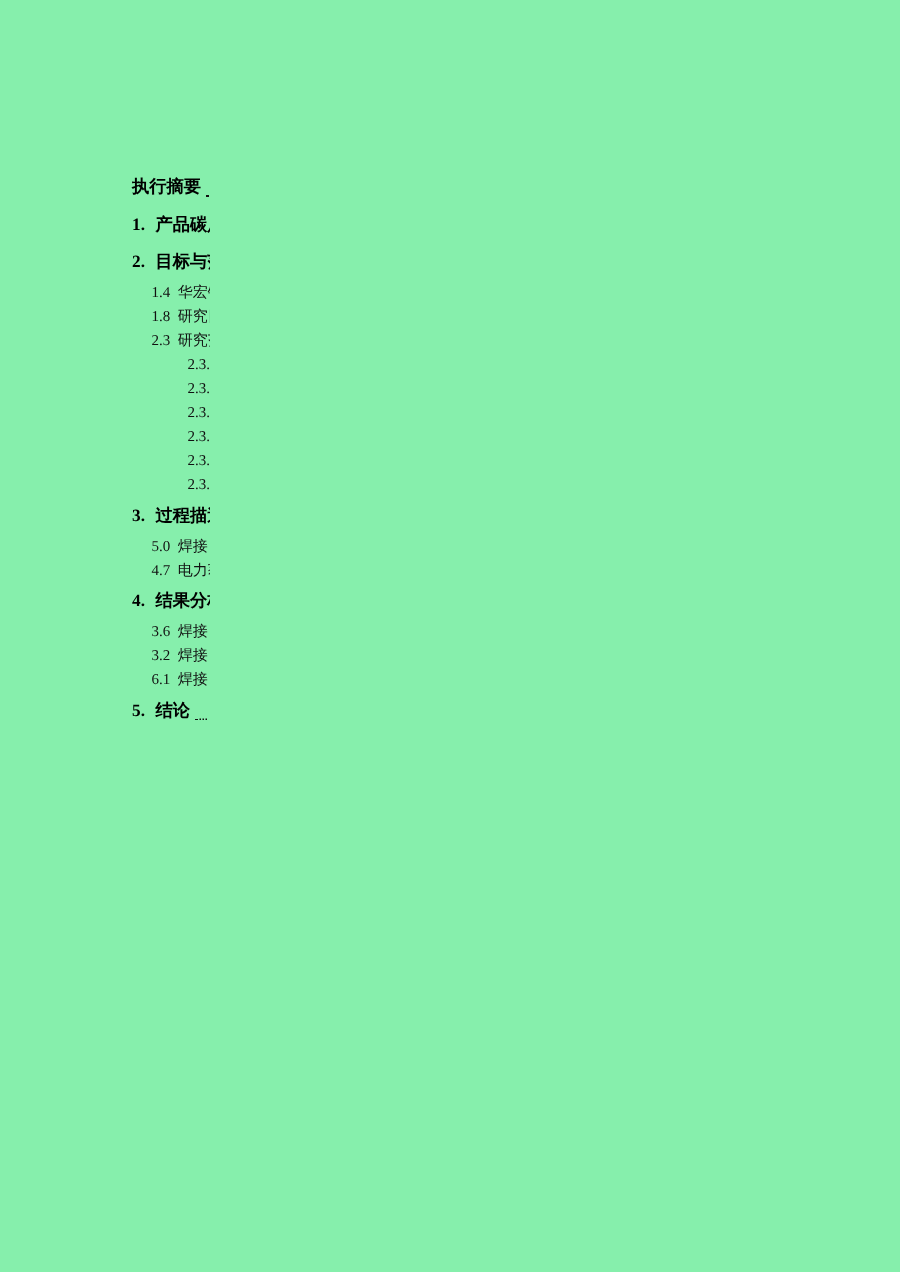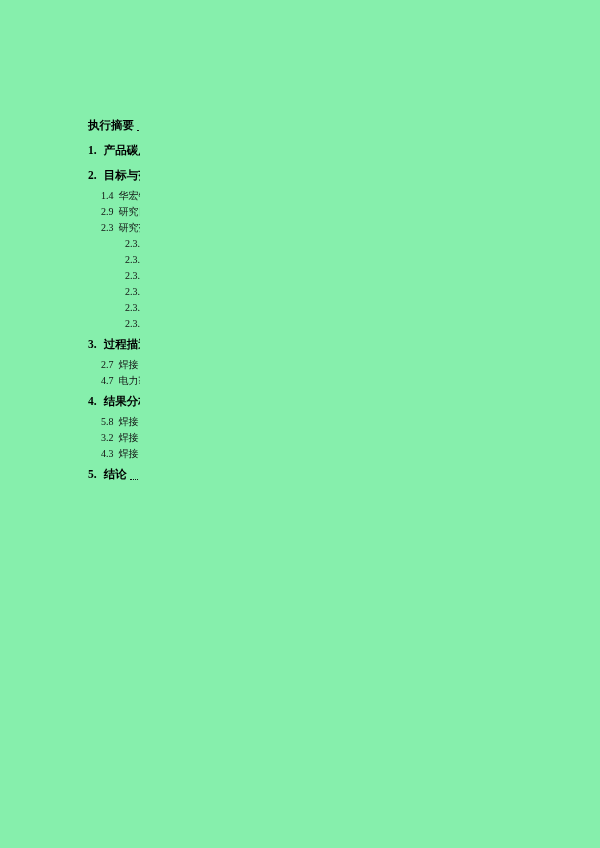--- a/index.html
+++ b/index.html
@@ -94,21 +94,21 @@
     </div>
 
     <div class="row lvl2">
       <span class="num">1.4</span>
       <span class="label">华宏钢构及其产品介绍</span>
       <span class="leader"></span>
       <span class="page">3</span>
     </div>
 
     <div class="row lvl2">
-      <span class="num">2.9</span>
+      <span class="num">1.8</span>
       <span class="label">研究目的</span>
       <span class="leader"></span>
       <span class="page">3</span>
     </div>
 
     <div class="row lvl2">
       <span class="num">2.3</span>
       <span class="label">研究范围</span>
       <span class="leader"></span>
       <span class="page">4</span>
@@ -157,56 +157,56 @@
     </div>
 
     <div class="row lvl1">
       <span class="num">3.</span>
       <span class="label">过程描述</span>
       <span class="leader"></span>
       <span class="page">6</span>
     </div>
 
     <div class="row lvl2">
-      <span class="num">2.7</span>
+      <span class="num">5.0</span>
       <span class="label">焊接 H 型钢钢构件产品生产</span>
       <span class="leader"></span>
       <span class="page">6</span>
     </div>
 
     <div class="row lvl2">
       <span class="num">4.7</span>
       <span class="label">电力获取排放因子</span>
       <span class="leader"></span>
       <span class="page">8</span>
     </div>
 
     <div class="row lvl1">
       <span class="num">4.</span>
       <span class="label">结果分析与讨论</span>
       <span class="leader"></span>
       <span class="page">8</span>
     </div>
 
     <div class="row lvl2">
-      <span class="num">5.8</span>
+      <span class="num">3.6</span>
       <span class="label">焊接 H 型钢钢构件产品的碳足迹按物质获取展示</span>
       <span class="leader"></span>
       <span class="page">8</span>
     </div>
 
     <div class="row lvl2">
       <span class="num">3.2</span>
       <span class="label">焊接 H 型钢钢构件产品的碳足迹按过程展示</span>
       <span class="leader"></span>
       <span class="page">9</span>
     </div>
 
     <div class="row lvl2">
-      <span class="num">4.3</span>
+      <span class="num">6.1</span>
       <span class="label">焊接 H 型钢钢构件产品生产的灵敏度分析</span>
       <span class="leader"></span>
       <span class="page">9</span>
     </div>
 
     <div class="row lvl1">
       <span class="num">5.</span>
       <span class="label">结论</span>
       <span class="leader"></span>
       <span class="page">9</span>

